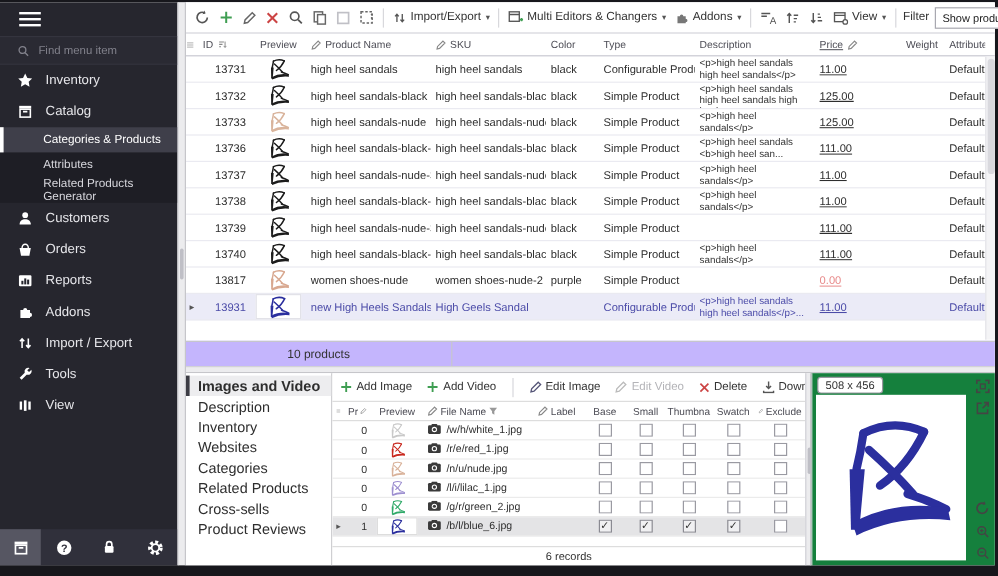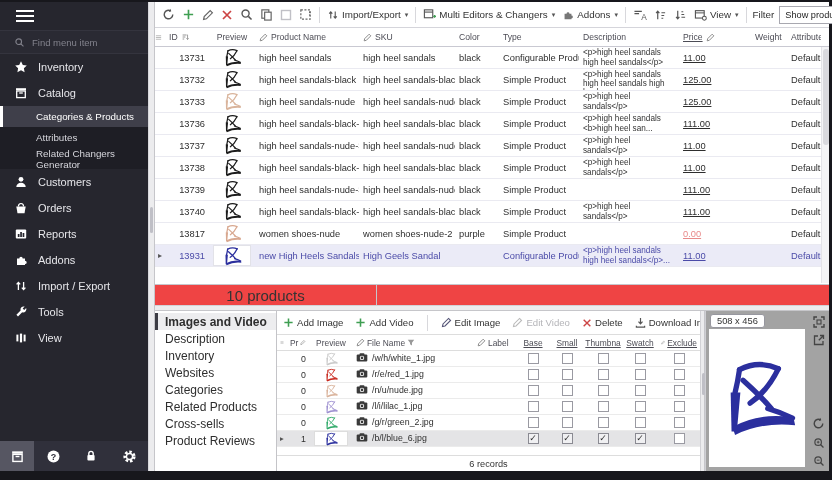--- a/index.html
+++ b/index.html
@@ -63,21 +63,21 @@
   .w10{flex:1;min-width:0;}
   .desc{font-size:8.2px;line-height:1.15;white-space:normal !important;max-height:20px;color:#333;}
   .pg-row.sel .desc{color:#4b4ba8;}
   .price.alert{color:#e88a8a;}
   .thumb{width:22px;height:19px;}
   .thumb svg{width:100%;height:100%;}
   .thumb-box{background:#fff;border:1px solid #e2e2e8;width:54px;height:21px;display:flex;justify-content:center;align-items:center;}
   .thumb-box .thumb{width:24px;height:20px;}
   .scrollbar{position:absolute;right:0;top:19px;bottom:22px;width:8px;background:#f4f4f6;border-left:1px solid #e3e3e8;cursor:pointer;}
   .scrollbar .sthumb{position:absolute;top:2px;left:1px;width:6px;height:96px;background:#d9d9de;border-radius:3px;}
-  .pg-foot{height:21px;flex:none;border-top:1px solid #c6c6cc;display:flex;font-size:15px;color:#333;background:#ef4444;}
+  .pg-foot{height:21px;flex:none;border-top:1px solid #c6c6cc;display:flex;font-size:10px;color:#333;background:#c4b5fd;}
   .pg-foot .fp{width:222px;flex:none;border-right:1px solid #c6c6cc;display:flex;align-items:center;justify-content:center;}
 
   
   .bottom{height:160px;flex:none;display:flex;min-width:0;}
   .tabs-panel{width:122px;flex:none;border-right:1px solid #c4c4c8;background:#fff;padding-top:2px;}
   .tab{height:17px;display:flex;align-items:center;padding-left:10px;font-size:12px;color:#2e2e2e;cursor:pointer;position:relative;}
   .tab.sel{background:#ededef;font-weight:bold;}
   .tab.sel::before{content:"";position:absolute;left:0;top:0;bottom:0;width:3px;background:#3c3c44;}
 
   .images-panel{flex:1;min-width:0;display:flex;flex-direction:column;background:#fff;}
@@ -93,32 +93,32 @@
   .u0{width:10px;flex:none;font-size:7.5px;color:#555;text-align:center;}
   .u1{width:22px;flex:none;text-align:right;padding-right:3px;}
   .u2{width:44px;flex:none;display:flex;justify-content:center;}
   .u3{flex:1;min-width:0;display:flex;align-items:flex-start;gap:4px;padding:0 3px;}
   .u4{width:42px;flex:none;}
   .u5,.u6{width:34px;flex:none;display:flex;justify-content:center;}
   .u7{width:38px;flex:none;display:flex;justify-content:center;}
   .u8{width:36px;flex:none;display:flex;justify-content:center;}
   .u9{width:42px;flex:none;display:flex;justify-content:center;}
   .hc.u1{justify-content:flex-end;}
-  .hc.u5,.hc.u6,.hc.u7,.hc.u8,.hc.u9{text-decoration:underline;}
+  .hc.u5,.hc.u6,.hc.u7,.hc.u8,.hc.u9{}
   .ithumb{width:22px;height:14px;}
   .ithumb svg{width:100%;height:100%;}
   .ithumb-box{background:#fff;border:1px solid #ddd;width:34px;height:15px;display:flex;justify-content:center;align-items:center;}
   .cb{width:11px;height:11px;border:1px solid #9a9aa2;background:#fff;display:inline-flex;align-items:center;justify-content:center;font-size:9px;line-height:1;color:#333;cursor:pointer;}
   .cb.on{background:#f0f0f2;border-color:#8a8a92;}
   .ig-foot{height:16px;flex:none;border-top:1px solid #ddd;display:flex;align-items:center;justify-content:center;font-size:9.2px;color:#333;}
 
   .vsplit2{width:5px;background:#ececee;border-left:1px solid #d2d2d6;border-right:1px solid #c6c6ca;position:relative;cursor:col-resize;flex:none;}
   .vsplit2 .grip{position:absolute;left:0.5px;top:62px;width:3px;height:22px;background:#bfbfc6;border-radius:2px;}
 
-  .viewer{width:124px;flex:none;background:#a3a3a3;position:relative;border-left:1px solid #cfcfd4;}
+  .viewer{width:153px;flex:none;background:#15803d;position:relative;border-left:1px solid #cfcfd4;}
   .v-photo{position:absolute;left:3px;top:18px;right:24px;bottom:4px;background:#fff;display:flex;align-items:center;justify-content:center;}
   .v-photo svg{width:92%;height:94%;}
   .size-badge{position:absolute;left:4px;top:3px;background:#fff;border:1px solid #97979f;border-radius:3px;padding:1px 6px;font-size:9.3px;color:#333;z-index:2;}
   .v-btn{position:absolute;width:15px;height:15px;display:flex;align-items:center;justify-content:center;cursor:pointer;color:#4a4a4f;}
 
   button{font-family:inherit;}
 </style>
 </head>
 <body>
 
@@ -157,21 +157,21 @@
       <span>Catalog</span>
     </div>
     <div class="sb-sub">
       <div class="sb-subitem sel">
             <span>Categories &amp; Products</span>
           </div>
       <div class="sb-subitem">
             <span>Attributes</span>
           </div>
       <div class="sb-subitem">
-            <span>Related Changers Generator</span>
+            <span>Related Products Generator</span>
           </div>
     </div>
 
     <div class="sb-item">
       <svg width="14" height="14" viewBox="0 0 14 14">
             <circle cx="7" cy="4.3" r="2.4" fill="#fff"></circle>
             <path d="M2.3 12c0-2.6 2.1-4.2 4.7-4.2s4.7 1.6 4.7 4.2z" fill="#fff"></path>
           </svg>
       <span>Customers</span>
     </div>

